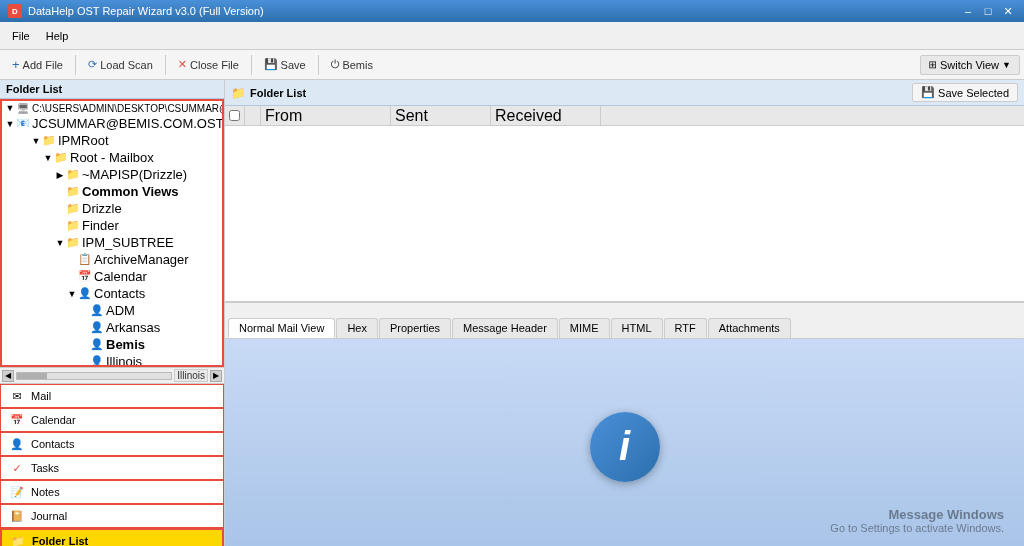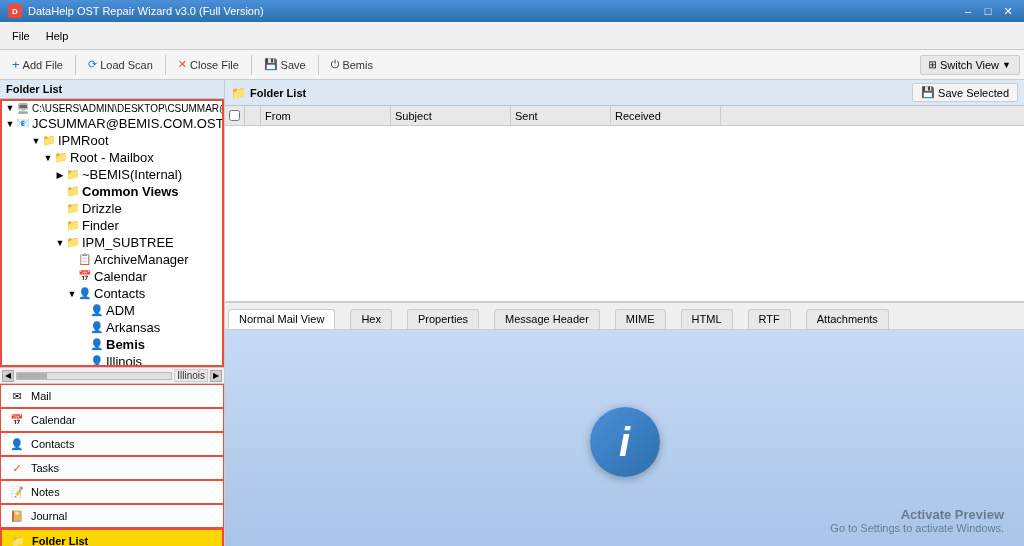--- a/index.html
+++ b/index.html
@@ -297,42 +297,42 @@
       align-items: center;
     }
     .th-checkbox { width: 20px; display: flex; align-items: center; justify-content: center; border-right: 1px solid #ccc; height: 100%; }
     .th-icon { width: 16px; display: flex; align-items: center; justify-content: center; border-right: 1px solid #ccc; height: 100%; }
     .th-cell {
       padding: 0 4px;
       border-right: 1px solid #ccc;
       height: 100%;
       display: flex;
       align-items: center;
-      font-size: 11px;
+      font-size: 16px;
     }
     .th-from { width: 130px; }
     .th-subject { width: 120px; }
     .th-to { width: 120px; }
     .th-sent { width: 100px; }
     .th-received { width: 110px; }
     .th-size { flex: 1; }
 
     
     .table-body {
       height: 175px;
       background: #fff;
     }
 
     
     .tabs-container {
       display: flex;
       border: 1px solid #ccc;
       background: #f0f0f0;
-      padding: 6px 3px 0;
-      gap: 15px;
+      padding: 15px 3px 0;
+      gap: 1px;
       border-left: none;
       border-right: none;
     }
     .tab {
       padding: 3px 10px;
       border: 1px solid #ccc;
       background: #e8e8e8;
       cursor: pointer;
       font-size: 11px;
       border-bottom: none;
@@ -481,21 +481,21 @@
         <span class="tree-indent" style="display:inline-block; width:38px;"></span>
         <span class="tree-toggle">▼</span>
         <span class="tree-icon folder-icon">📁</span>
         <span class="tree-label">Root - Mailbox</span>
       </div>
 
       <div class="tree-item">
         <span class="tree-indent" style="display:inline-block; width:50px;"></span>
         <span class="tree-toggle">▶</span>
         <span class="tree-icon folder-icon">📁</span>
-        <span class="tree-label">~BEMIS(Internal)</span>
+        <span class="tree-label">~MAPISP(Drizzle)</span>
       </div>
 
       <div class="tree-item">
         <span class="tree-indent" style="display:inline-block; width:50px;"></span>
         <span class="tree-toggle" style="width:12px;"></span>
         <span class="tree-icon folder-icon">📁</span>
         <span class="tree-label bold">Common Views</span>
       </div>
 
       <div class="tree-item">
@@ -630,21 +630,20 @@
       </button>
     </div>
 
     <div class="table-container">
       <div class="table-header">
         <div class="th-checkbox">
           <input type="checkbox" style="width: 11px; height: 11px;">
         </div>
         <div class="th-icon"></div>
         <div class="th-cell th-from">From</div>
-        <div class="th-cell th-subject">Subject</div>
         <div class="th-cell th-sent">Sent</div>
         <div class="th-cell th-received">Received</div>
       </div>
       <div class="table-body"></div>
     </div>
 
     <div class="tabs-container">
       <div class="tab active">Normal Mail View</div>
       <div class="tab">Hex</div>
       <div class="tab">Properties</div>
@@ -653,19 +652,19 @@
       <div class="tab">HTML</div>
       <div class="tab">RTF</div>
       <div class="tab">Attachments</div>
     </div>
 
     <div class="preview-area">
       <div class="preview-content">
         <div class="info-icon-circle">i</div>
       </div>
       <div class="activate-windows">
-        <div>Activate Preview</div>
+        <div>Message Windows</div>
         <div>Go to Settings to activate Windows.</div>
       </div>
     </div>
 
   </div>
 </div>
 
 </body></html>

